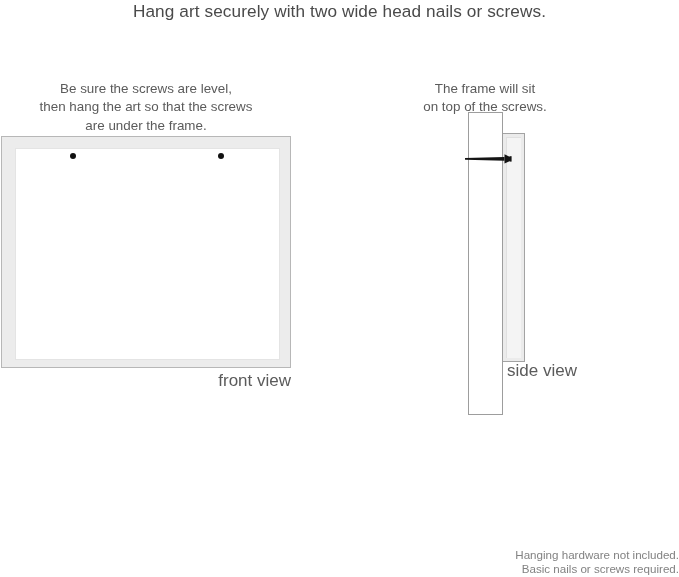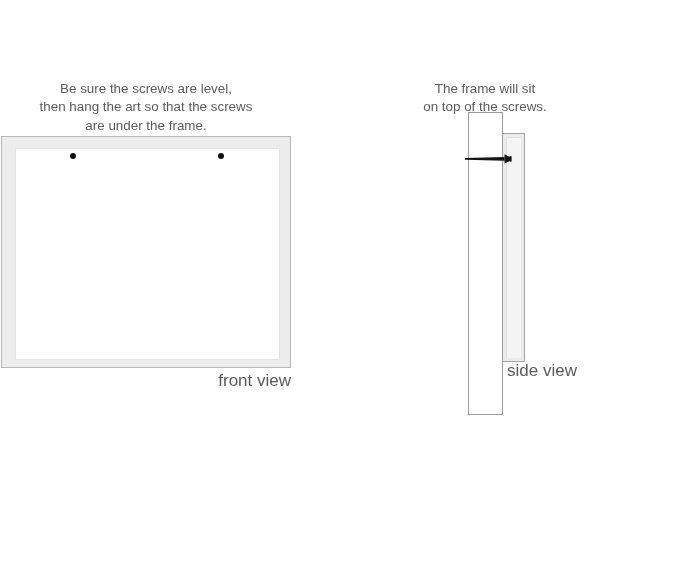--- a/index.html
+++ b/index.html
@@ -177,20 +177,21 @@
     color: #828282;
     white-space: nowrap;
   }
   .footnote .line { display: block; }
 </style>
 </head>
 <body>
 
 <div class="stage">
 
+  <div class="headline">Hang art securely with two wide head nails or screws.</div>
 
   <div class="caption caption-left">
     <span class="line">Be sure the screws are level,</span>
     <span class="line">then hang the art so that the screws</span>
     <span class="line">are under the frame.</span>
   </div>
 
   <div class="caption caption-right">
     <span class="line">The frame will sit</span>
     <span class="line">on top of the screws.</span>
@@ -212,14 +213,18 @@
     <div class="wall-slab"></div>
     <svg class="screw-side" viewBox="0 0 48 12">
       <path d="M 0 5.1 L 39.5 4.1 L 39.5 7.7 L 0 6.7 Z" fill="#141414"></path>
       <path d="M 39.5 1.2 L 45.2 4.0 L 45.2 7.8 L 39.5 10.6 Z" fill="#141414"></path>
       <rect x="44.6" y="3.2" width="2.0" height="5.4" fill="#141414"></rect>
     </svg>
   </div>
 
   <div class="view-label label-side">side view</div>
 
+  <div class="footnote">
+    <span class="line">Hanging hardware not included.</span>
+    <span class="line">Basic nails or screws required.</span>
+  </div>
 
 </div>
 
 </body></html>

